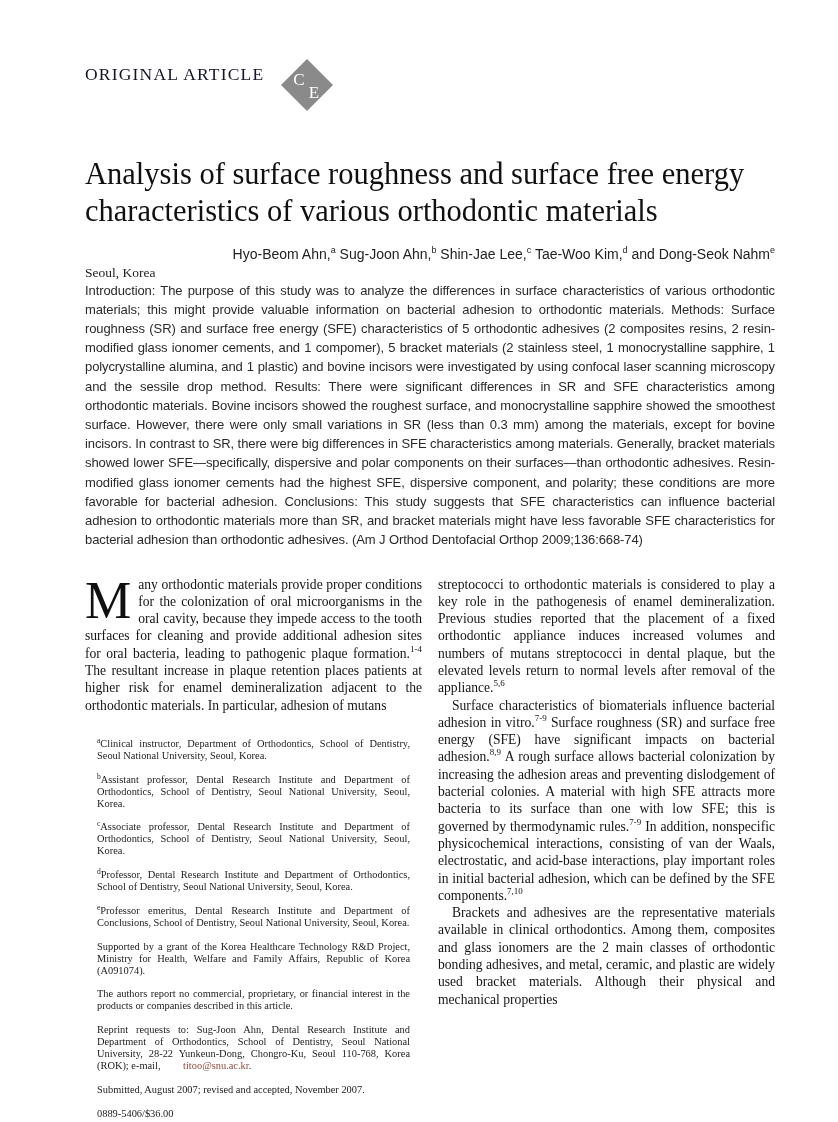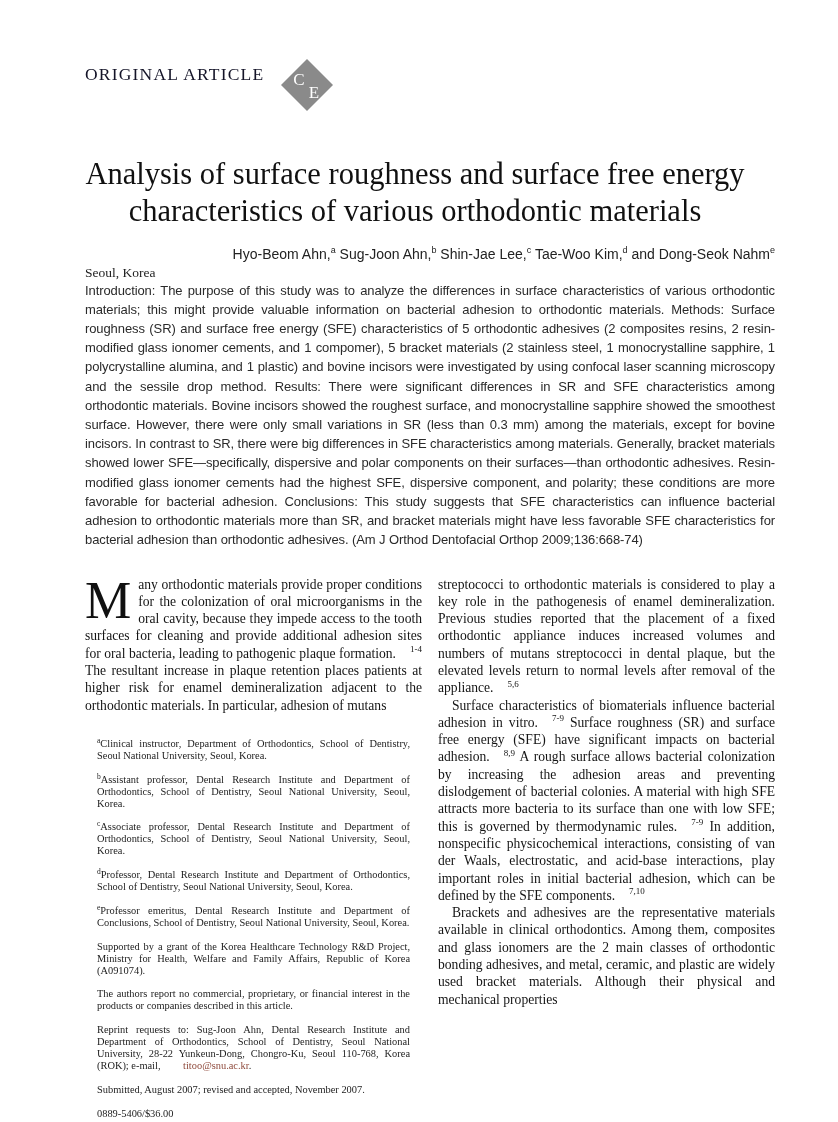--- a/index.html
+++ b/index.html
@@ -23,21 +23,20 @@
     padding-top: 8px;
   }
   .ce-logo { margin-left: 14px; }
   
   .article-title {
     margin-top: 36px;
     font-family: "Liberation Serif", serif;
     font-weight: normal;
     font-size: 30.5px; line-height: 37px; color: #101010;
     width: 660px;
-    text-align: center;
   }
   
   .author-line {
     margin-top: 15px;
     font-family: "Liberation Sans", sans-serif;
     font-size: 14px; color: #222; text-align: right;
   }
   .author-line sup { font-size: 9px; }
   .location-line {
     margin-top: 3px;
@@ -53,21 +52,21 @@
   }
   
   .columns { margin-top: 26px; display: flex; gap: 16px; }
   .col { width: 337px; }
   .body-para {
     font-family: "Liberation Serif", serif;
     font-size: 13.6px; line-height: 17.3px;
     text-align: justify; color: #141414;
   }
   .body-para.indent { text-indent: 14px; }
-  .body-para sup { font-size: 9px; line-height: 0; margin-left: 14px; }
+  .body-para sup { font-size: 9px; line-height: 0; }
   .dropcap {
     float: left;
     font-size: 52px; line-height: 42px;
     padding: 4px 7px 0 0;
     color: #101010;
   }
   
   .footnotes {
     margin-top: 24px;
     font-family: "Liberation Serif", serif;

